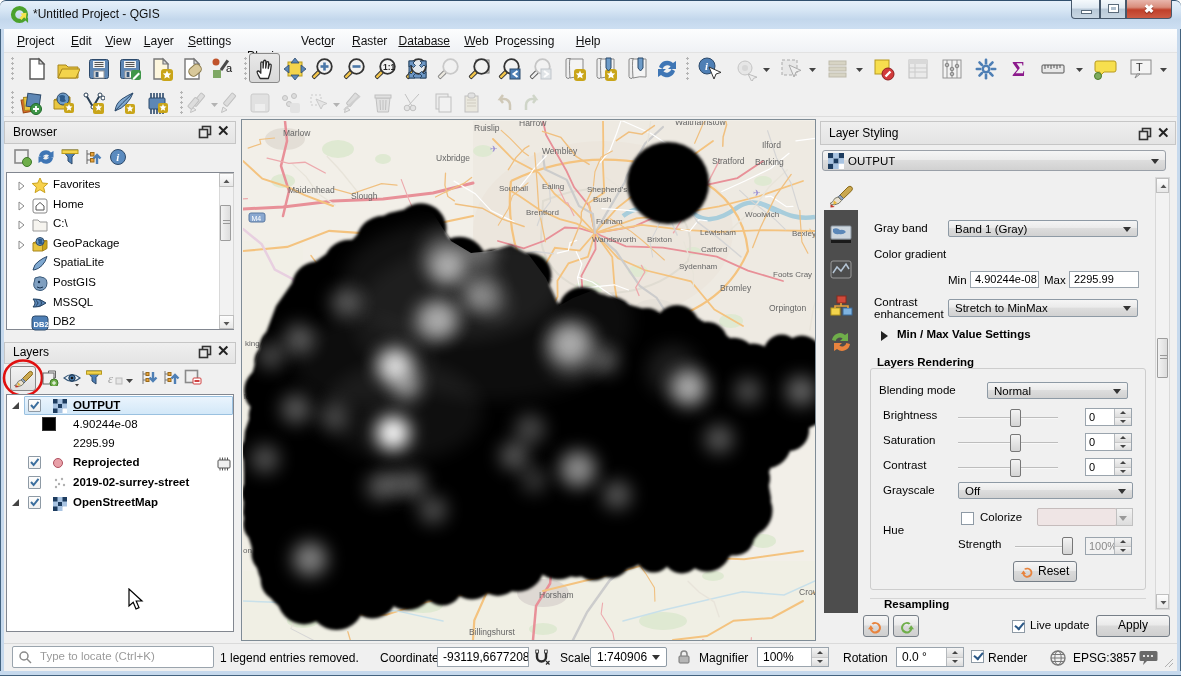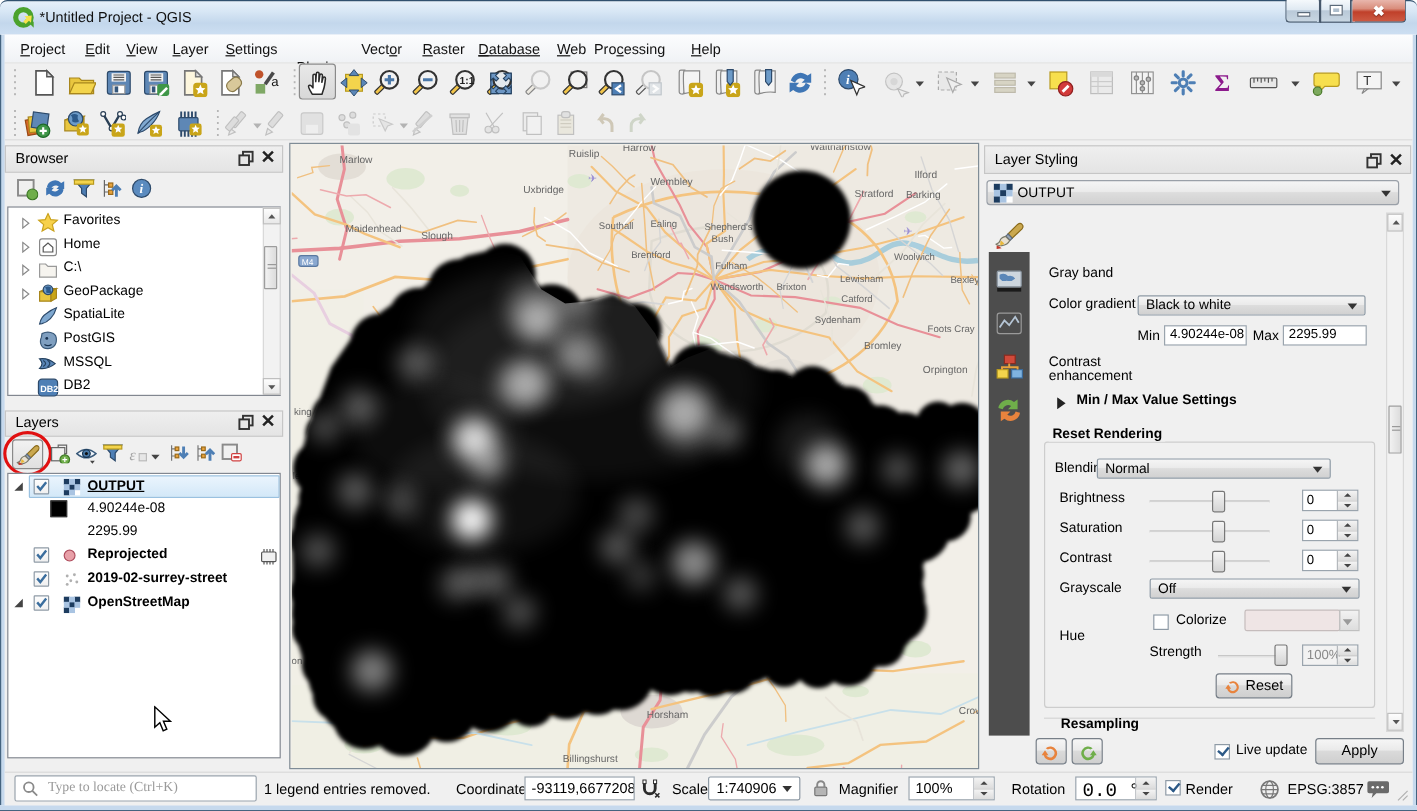--- a/index.html
+++ b/index.html
@@ -1030,42 +1030,46 @@
         <rect x="8" y="2" width="9" height="7" fill="#d04a3a" stroke="#8a2a1f"></rect>
         <rect x="2" y="14" width="9" height="7" fill="#f3d44c" stroke="#b89a1e"></rect>
         <rect x="14" y="14" width="9" height="7" fill="#7fb3e0" stroke="#3a6a9a"></rect>
         <path d="M12 9 v3 M6 14 v-2 h13 v2" stroke="#e8a33d" fill="none" stroke-width="1.6"></path>
       </svg>
       <svg class="abs" style="left:825px;top:301px;" width="24" height="24" viewBox="0 0 24 24">
         <path d="M3 10 a8 8 0 0 1 13 -5 l3 -2 v8 h-8 l2.6 -2.6 a4.5 4.5 0 0 0 -7 2.6 z" fill="#6fae4a"></path>
         <path d="M21 14 a8 8 0 0 1 -13 5 l-3 2 v-8 h8 l-2.6 2.6 a4.5 4.5 0 0 0 7 -2.6 z" fill="#e8833d"></path>
       </svg>
       <div class="lbl" style="left:870px;top:193px;">Gray band</div>
+      <div class="combo" style="left:944px;top:191px;width:190px;height:17px;">
+        <div class="tx" style="">Band 1 (Gray)</div>
+        <div class="ar"></div>
+      </div>
       <div class="lbl" style="left:870px;top:219px;">Color gradient</div>
-      <div class="combo" style="left:944px;top:217px;width:190px;height:17px;">
-        <div class="tx" style="">Black to white</div>
-        <div class="ar"></div>
-      </div>
       <div class="lbl" style="left:944px;top:245px;">Min</div>
       <div class="edit" style="left:966px;top:242px;width:69px;height:17px;">
         <div class="abs" style="left:4px;top:1px;">4.90244e-08</div>
       </div>
       <div class="lbl" style="left:1040px;top:245px;">Max</div>
       <div class="edit" style="left:1065px;top:242px;width:70px;height:17px;">
         <div class="abs" style="left:4px;top:1px;">2295.99</div>
       </div>
       <div class="lbl" style="left:870px;top:267px;">Contrast<br>enhancement</div>
+      <div class="combo" style="left:944px;top:270px;width:190px;height:18px;">
+        <div class="tx" style="">Stretch to MinMax</div>
+        <div class="ar"></div>
+      </div>
       <svg class="abs" style="left:875px;top:302px;" width="10" height="10" viewBox="0 0 10 10">
         <path d="M2 0 L9 5 L2 10z" fill="#222"></path>
       </svg>
       <div class="lbl" style="left:893px;top:299px;font-weight:bold;">Min / Max Value Settings</div>
       <div class="gb" style="left:866px;top:339px;width:276px;height:222px;"></div>
-      <div class="lbl" style="left:870px;top:327px;font-weight:bold;background:#f0f0f0;padding:0 3px;">Reset Rendering</div>
+      <div class="lbl" style="left:870px;top:327px;font-weight:bold;background:#f0f0f0;padding:0 3px;">Layers Rendering</div>
       <div class="lbl" style="left:875px;top:355px;">Blending mode</div>
-      <div class="combo" style="left:910px;top:353px;width:195px;height:17px;">
+      <div class="combo" style="left:983px;top:353px;width:141px;height:17px;">
         <div class="tx" style="">Normal</div>
         <div class="ar"></div>
       </div>
       <div class="lbl" style="left:879px;top:380px;">Brightness</div>
       <div class="slider" style="left:954px;top:388px;width:100px;height:2px;"></div>
       <div class="shandle" style="left:1006px;top:380px;width:11px;height:18px;"></div>
       <div class="edit" style="left:1081px;top:379px;width:47px;height:18px; background:#fff;">
         <div class="abs" style="left:3px;top:50%;transform:translateY(-52%);color:#000;">0</div>
         <div class="spin" style="right:0;top:0;height:100%;">
           <div class="up"></div>
@@ -1147,21 +1151,21 @@
       <div class="lbl" style="left:1026px;top:590px;">Live update</div>
       <div class="btn" style="left:1092px;top:586px;width:74px;height:22px;">
         <div style="margin-top:2px;">Apply</div>
       </div>
 <div class="abs" style="left:0px;top:614px;width:1173px;height:28px;background:#f0f0f0;border-top:1px solid #dadada;"></div>
       <div class="abs" style="left:8px;top:617px;width:202px;height:22px;background:#fff;border:1px solid #9aa4ad;border-radius:2px;"></div>
       <svg class="abs" style="left:14px;top:621px;" width="14" height="14" viewBox="0 0 14 14">
         <circle cx="6" cy="6" r="4" fill="none" stroke="#8a8a8a" stroke-width="1.5"></circle>
         <line x1="9" y1="9" x2="13" y2="13" stroke="#8a8a8a" stroke-width="1.5"></line>
       </svg>
-      <div class="lbl" style="left:36px;top:621px;color:#9a9a9a;font-family:Liberation Serif, serif;">Type to locate (Ctrl+K)</div>
+      <div class="lbl" style="left:36px;top:621px;color:#9a9a9a;">Type to locate (Ctrl+K)</div>
       <div class="lbl12" style="left:216px;top:622px;">1 legend entries removed.</div>
       <div class="lbl12" style="left:376px;top:622px;">Coordinate</div>
       <div class="edit" style="left:433px;top:618px;width:92px;height:20px;">
         <div class="abs" style="left:5px;top:2px;font-size:12px;">-93119,6677208</div>
       </div>
       <svg class="abs" style="left:529px;top:619px;" width="18" height="18" viewBox="0 0 18 18">
         <path d="M4 2 v7 a4.5 4.5 0 0 0 9 0 V2" stroke="#2a2a2a" stroke-width="2.4" fill="none"></path>
         <rect x="2.8" y="2" width="2.6" height="3" fill="#fff" stroke="#2a2a2a" stroke-width="0.8"></rect>
         <rect x="11.6" y="2" width="2.6" height="3" fill="#fff" stroke="#2a2a2a" stroke-width="0.8"></rect>
         <path d="M13 13 l3.5 3.5 m-3.5 0 l3.5 -3.5" stroke="#2a2a2a" stroke-width="1.3"></path>
@@ -1178,21 +1182,21 @@
       <div class="lbl12" style="left:695px;top:622px;">Magnifier</div>
       <div class="edit" style="left:753px;top:618px;width:72px;height:20px;">
         <div class="abs" style="left:5px;top:2px;font-size:12px;">100%</div>
         <div class="spin" style="right:0;top:0;height:100%;">
           <div class="up"></div>
           <div class="dn"></div>
         </div>
       </div>
       <div class="lbl12" style="left:839px;top:622px;text-align:center;">Rotation</div>
       <div class="edit" style="left:892px;top:618px;width:68px;height:20px;">
-        <div class="abs" style="left:5px;top:2px;font-size:16px;font-family:Liberation Mono, monospace;">0.0 °</div>
+        <div class="abs" style="left:5px;top:2px;font-size:12px;">0.0 °</div>
         <div class="spin" style="right:0;top:0;height:100%;">
           <div class="up"></div>
           <div class="dn"></div>
         </div>
       </div>
       <div class="cb ck" style="left:967px;top:621px;"></div>
       <div class="lbl12" style="left:984px;top:622px;">Render</div>
       <svg class="abs" style="left:1045px;top:620px;" width="18" height="18" viewBox="0 0 18 18">
         <circle cx="9" cy="9" r="7" fill="none" stroke="#777" stroke-width="1.4"></circle>
         <ellipse cx="9" cy="9" rx="3.2" ry="7" fill="none" stroke="#777"></ellipse>

